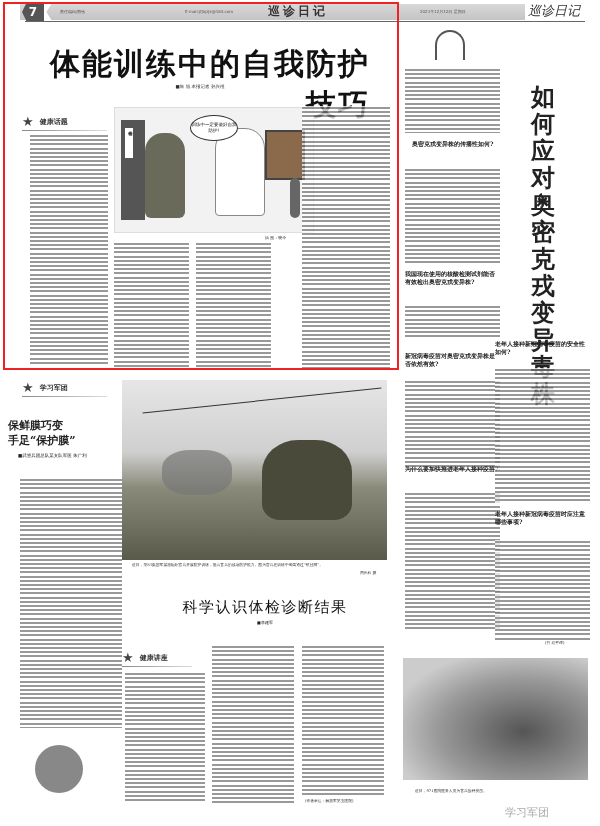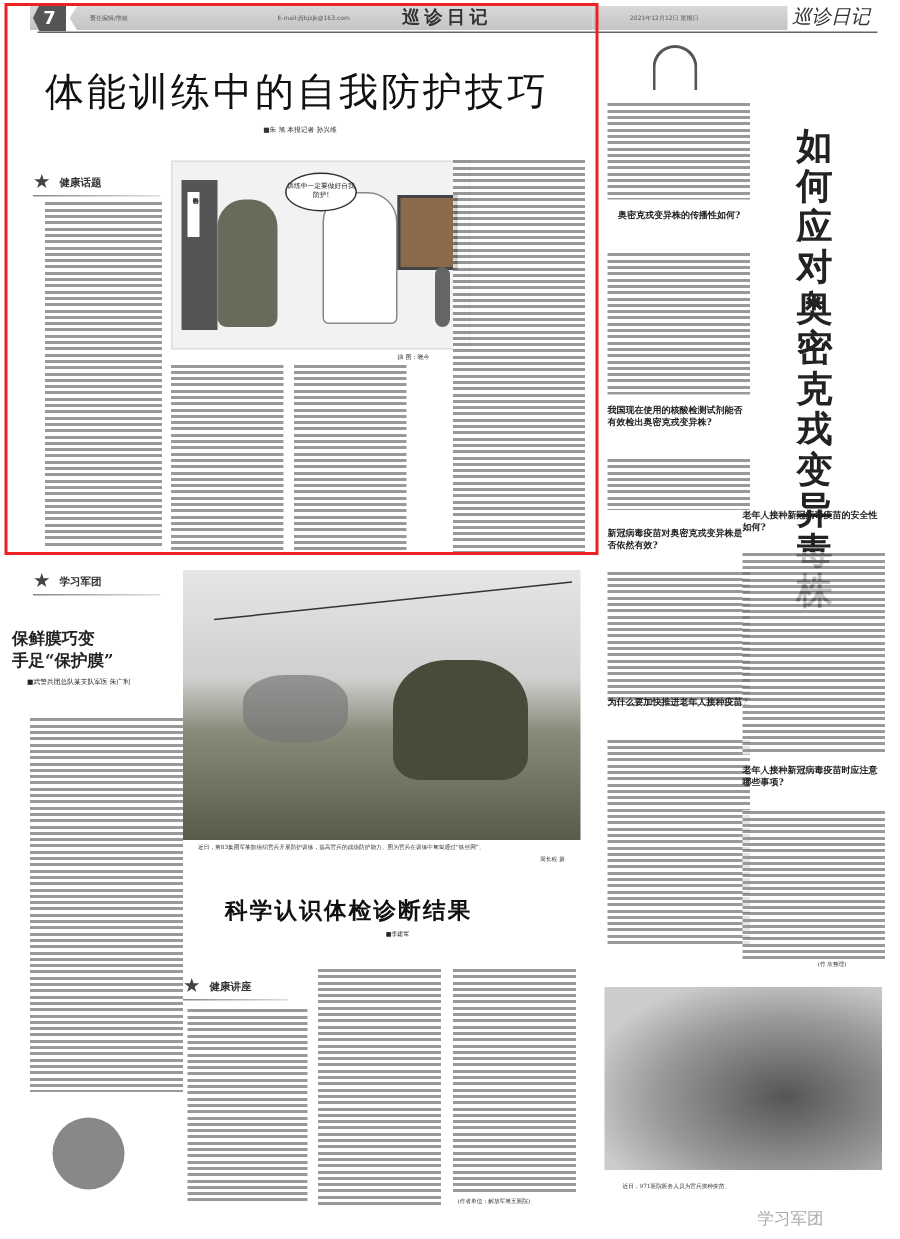--- a/index.html
+++ b/index.html
@@ -11,41 +11,41 @@
   .hdr-band2 { left: 395px; top: 4px; width: 130px; height: 16px; background: linear-gradient(#d8d8d8,#c4c4c4); }
   .hdr-line { left: 25px; top: 21px; width: 560px; height: 1px; background: #666; }
   .page-num { left: 22px; top: 3px; width: 22px; height: 18px; background: #555; color: #fff; font-family: "DejaVu Sans", sans-serif; font-weight: bold; font-size: 12px; text-align: center; line-height: 18px; clip-path: polygon(20% 0,100% 0,100% 100%,20% 100%,0 50%); }
   .notch { left: 44px; top: 3px; width: 8px; height: 18px; background: #fff; clip-path: polygon(0 0,100% 0,30% 50%,100% 100%,0 100%); }
   .hdr-small { font-family: "DejaVu Sans", sans-serif; font-size: 4px; color: #555; top: 9px; }
   .section-name { left: 268px; top: 3px; font-family: "DejaVu Sans", sans-serif; font-weight: bold; font-size: 12px; letter-spacing: 3px; color: #333; }
   .paper-name { left: 528px; top: 2px; font-family: "DejaVu Serif", serif; font-style: italic; font-size: 13px; color: #333; }
 
   .red-frame { left: 3px; top: 2px; width: 396px; height: 368px; border: 2px solid #e22; }
 
-  .headline { left: 30px; top: 44px; width: 340px; text-align: left; font-weight: normal; font-size: 26px; letter-spacing: 2px; color: #111; }
+  .headline { left: 30px; top: 44px; width: 340px; text-align: right; font-weight: bold; font-size: 30px; letter-spacing: 2px; color: #111; }
   .byline { left: 30px; top: 84px; width: 340px; text-align: center; font-size: 4.5px; color: #333; }
 
   .col-label { font-family: "DejaVu Sans", sans-serif; font-weight: bold; font-size: 7px; color: #333; }
   .col-label-wrap { height: 16px; }
   .star { font-size: 13px; color: #444; line-height: 14px; }
   .col-underline { height: 1px; background: linear-gradient(90deg,#888,#ddd); }
 
   .text-block { background-image: repeating-linear-gradient(#fff 0 1px, #777 1px 3px, #fff 3px 4.2px); opacity: .75; }
 
   .cartoon { left: 114px; top: 107px; width: 200px; height: 126px; background: #f2f2f2; border: 1px solid #ddd; }
   .cartoon-caption { left: 265px; top: 235px; font-size: 4px; color: #333; }
   .speech { left: 190px; top: 115px; width: 48px; height: 26px; border: 1px solid #333; border-radius: 50%; background: #fff; font-size: 4.5px; text-align: center; padding-top: 6px; line-height: 6px; }
 
   .vert-title { left: 528px; top: 45px; width: 30px; font-size: 24px; font-weight: bold; line-height: 27px; text-align: center; color: #222; margin-top: 38px; }
   .q-head { font-size: 6px; font-weight: bold; line-height: 8px; color: #222; }
 
   .photo { background: radial-gradient(ellipse at 65% 60%, #555, #999 50%, #ccc 80%); }
   .caption { font-size: 3.8px; color: #333; }
 
-  .sub-headline { left: 150px; top: 598px; width: 230px; text-align: left; font-weight: bold; font-size: 15px; letter-spacing: 1.5px; color: #111; }
+  .sub-headline { left: 150px; top: 598px; width: 230px; text-align: center; font-weight: normal; font-size: 15px; letter-spacing: 1.5px; color: #111; }
   .sub-byline { left: 150px; top: 620px; width: 230px; text-align: center; font-size: 4px; }
 
   .side-title { left: 8px; top: 418px; width: 115px; font-weight: bold; font-size: 11px; line-height: 15px; color: #222; }
   .side-byline { left: 18px; top: 452px; width: 105px; font-size: 4.5px; line-height: 7px; }
 
   .watermark { left: 505px; top: 805px; font-family: Liberation Sans, sans-serif; font-size: 11px; color: #aaa; }
 </style>
 </head>
 <body>
 

